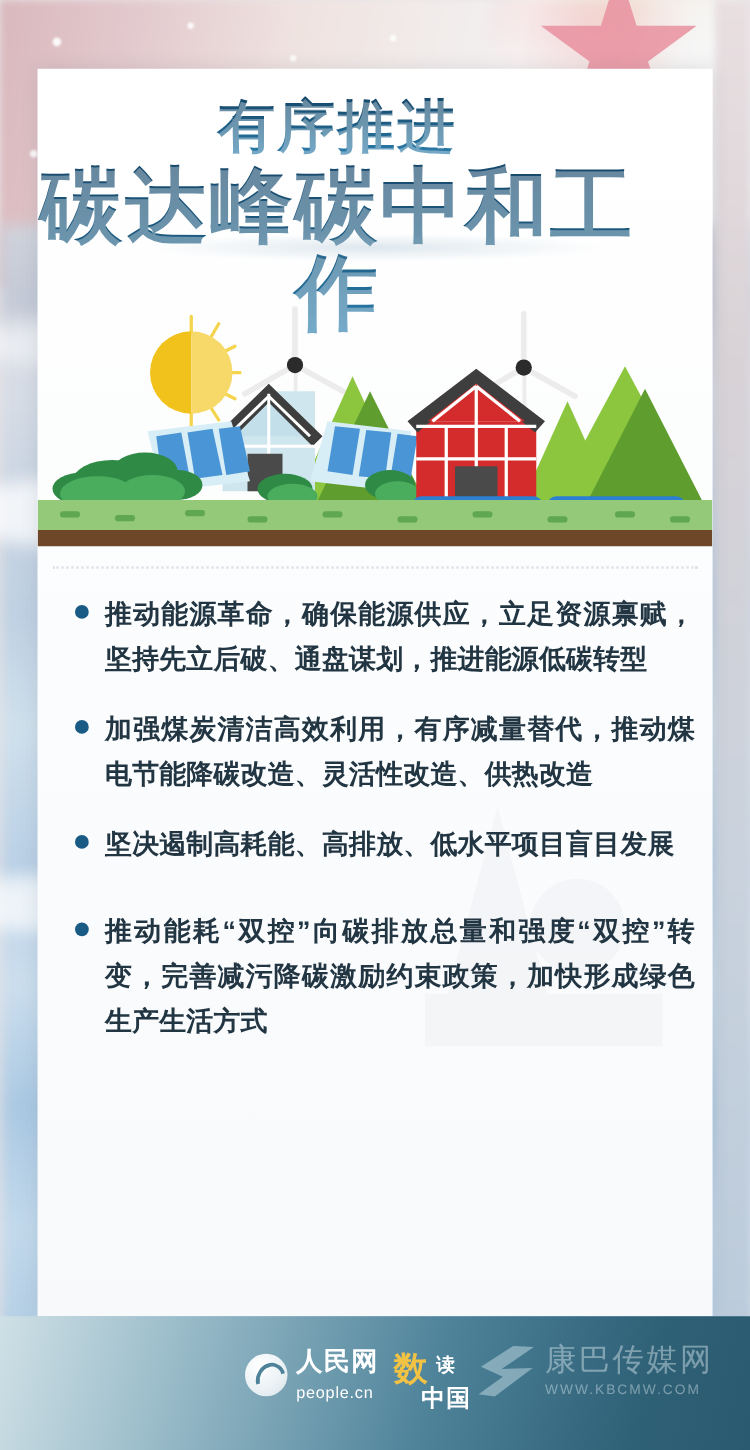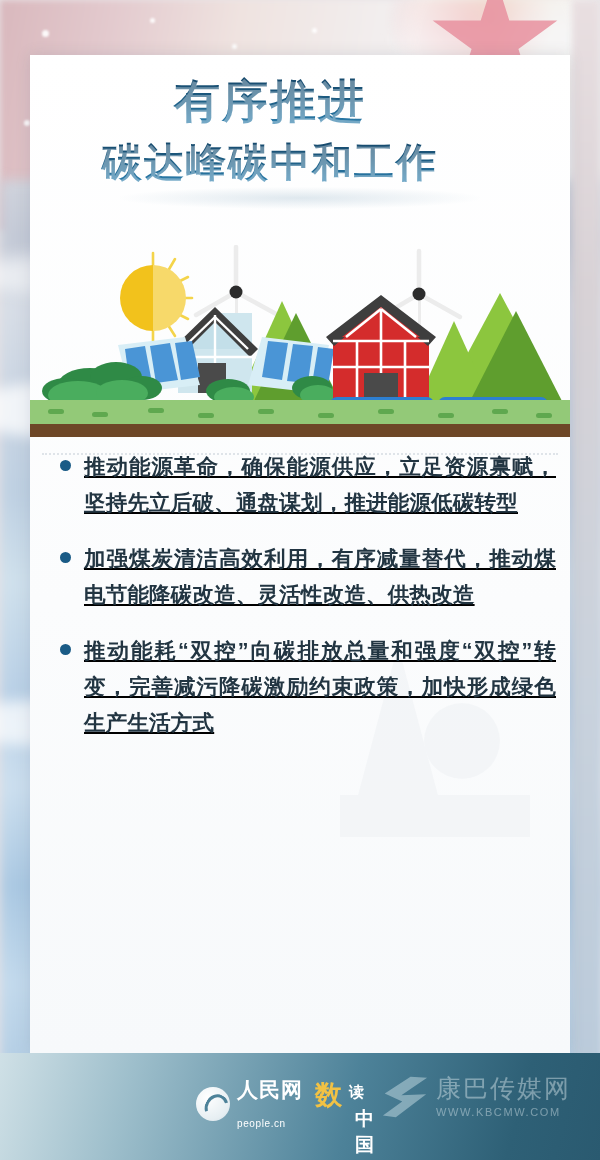--- a/index.html
+++ b/index.html
@@ -68,21 +68,21 @@
   
   #title{position:absolute;left:0;top:22px;width:480px;text-align:center;}
   .tline{
     font-weight:bold;letter-spacing:2px;line-height:1.06;
     background:linear-gradient(180deg,#16486b 0%,#1d5c82 45%,#2c7fae 100%);
     -webkit-background-clip:text;background-clip:text;color:transparent;
     -webkit-text-fill-color:transparent;
     text-shadow:0 2px 0 rgba(255,255,255,.35);
   }
   #tline1{font-size:46px;}
-  #tline2{font-size:40px;margin-top:15px;}
+  #tline2{font-size:66px;margin-top:4px;}
   #titleshadow{
     position:absolute;left:90px;top:132px;width:360px;height:22px;
     background:radial-gradient(ellipse at center, rgba(150,180,200,.30), rgba(150,180,200,0) 72%);
   }
 
   
   #scene{position:absolute;left:0;top:190px;width:540px;height:200px;overflow:hidden;}
   #scene svg{display:block;}
 
   #divider{
@@ -90,21 +90,21 @@
     border-top:2px dotted #dfe4e9;
   }
 
   
   #wm{
     position:absolute;left:300px;top:590px;width:210px;height:230px;
     opacity:.5;pointer-events:none;
   }
 
   
-  #bullets{position:absolute;left:20px;top:394px;width:506px;text-decoration:underline;}
+  #bullets{position:absolute;left:20px;top:418px;width:506px;}
   .bullet{display:flex;align-items:flex-start;margin-bottom:20px;}
   .dot{
     flex:0 0 auto;width:11px;height:11px;border-radius:50%;
     background:#1a5b86;margin:11px 13px 0 10px;
   }
   .btext{
     color:#223542;font-size:21.5px;line-height:36px;font-weight:bold;
     letter-spacing:.2px;text-align:justify;
   }
   .gap{margin-bottom:34px;}
@@ -124,25 +124,25 @@
     background:radial-gradient(circle at 34% 30%,#ffffff,#e6eef2 70%,#cddbe2);
     position:relative;
   }
   .globe::after{
     content:"";position:absolute;left:9px;top:7px;width:17px;height:20px;
     border:3px solid #4d8299;border-right-color:transparent;border-bottom-color:transparent;
     border-radius:50%;transform:rotate(28deg);
   }
   .pdtext{display:flex;flex-direction:column;line-height:1;}
   .pdcn{color:#fff;font-size:21px;font-weight:bold;letter-spacing:1px;}
-  .pden{color:#fff;font-size:10px;letter-spacing:.6px;margin-top:19px;}
+  .pden{color:#fff;font-size:13px;letter-spacing:.6px;margin-top:7px;}
   #shudu{position:relative;width:78px;height:52px;}
   .sd1{position:absolute;left:0;top:-2px;color:#f2c244;font-size:27px;font-weight:bold;}
   .sd2{position:absolute;left:34px;top:4px;color:#fff;font-size:15px;font-weight:bold;}
-  .sd3{position:absolute;left:40px;top:27px;color:#fff;font-size:19px;font-weight:bold;letter-spacing:1px;}
+  .sd3{position:absolute;left:22px;top:27px;color:#fff;font-size:19px;font-weight:bold;letter-spacing:1px;}
   #kbc{
     position:absolute;left:382px;top:22px;opacity:.42;display:flex;align-items:center;gap:8px;
   }
   .kbcmark{
     width:46px;height:44px;background:#dff0f4;
     clip-path:polygon(6% 42%,62% 4%,98% 6%,42% 46%,96% 44%,30% 96%,2% 92%,44% 60%);
   }
   .kbctext{display:flex;flex-direction:column;line-height:1;}
   .kbccn{color:#eaf4f7;font-size:25px;font-weight:normal;letter-spacing:2px;}
   .kbcen{color:#e6f1f5;font-size:11px;letter-spacing:1.6px;margin-top:6px;}
@@ -328,20 +328,24 @@
 
   <div id="bullets">
     <div class="bullet">
       <span class="dot"></span>
       <span class="btext">推动能源革命，确保能源供应，立足资源禀赋，坚持先立后破、通盘谋划，推进能源低碳转型</span>
     </div>
     <div class="bullet">
       <span class="dot"></span>
       <span class="btext">加强煤炭清洁高效利用，有序减量替代，推动煤电节能降碳改造、灵活性改造、供热改造</span>
     </div>
+    <div class="bullet gap">
+      <span class="dot"></span>
+      <span class="btext">坚决遏制高耗能、高排放、低水平项目盲目发展</span>
+    </div>
     <div class="bullet">
       <span class="dot"></span>
       <span class="btext">推动能耗“双控”向碳排放总量和强度“双控”转变，完善减污降碳激励约束政策，加快形成绿色生产生活方式</span>
     </div>
   </div>
 </div>
 
 <div id="footer">
   <div id="brandwrap">
     <div id="pdlogo">

